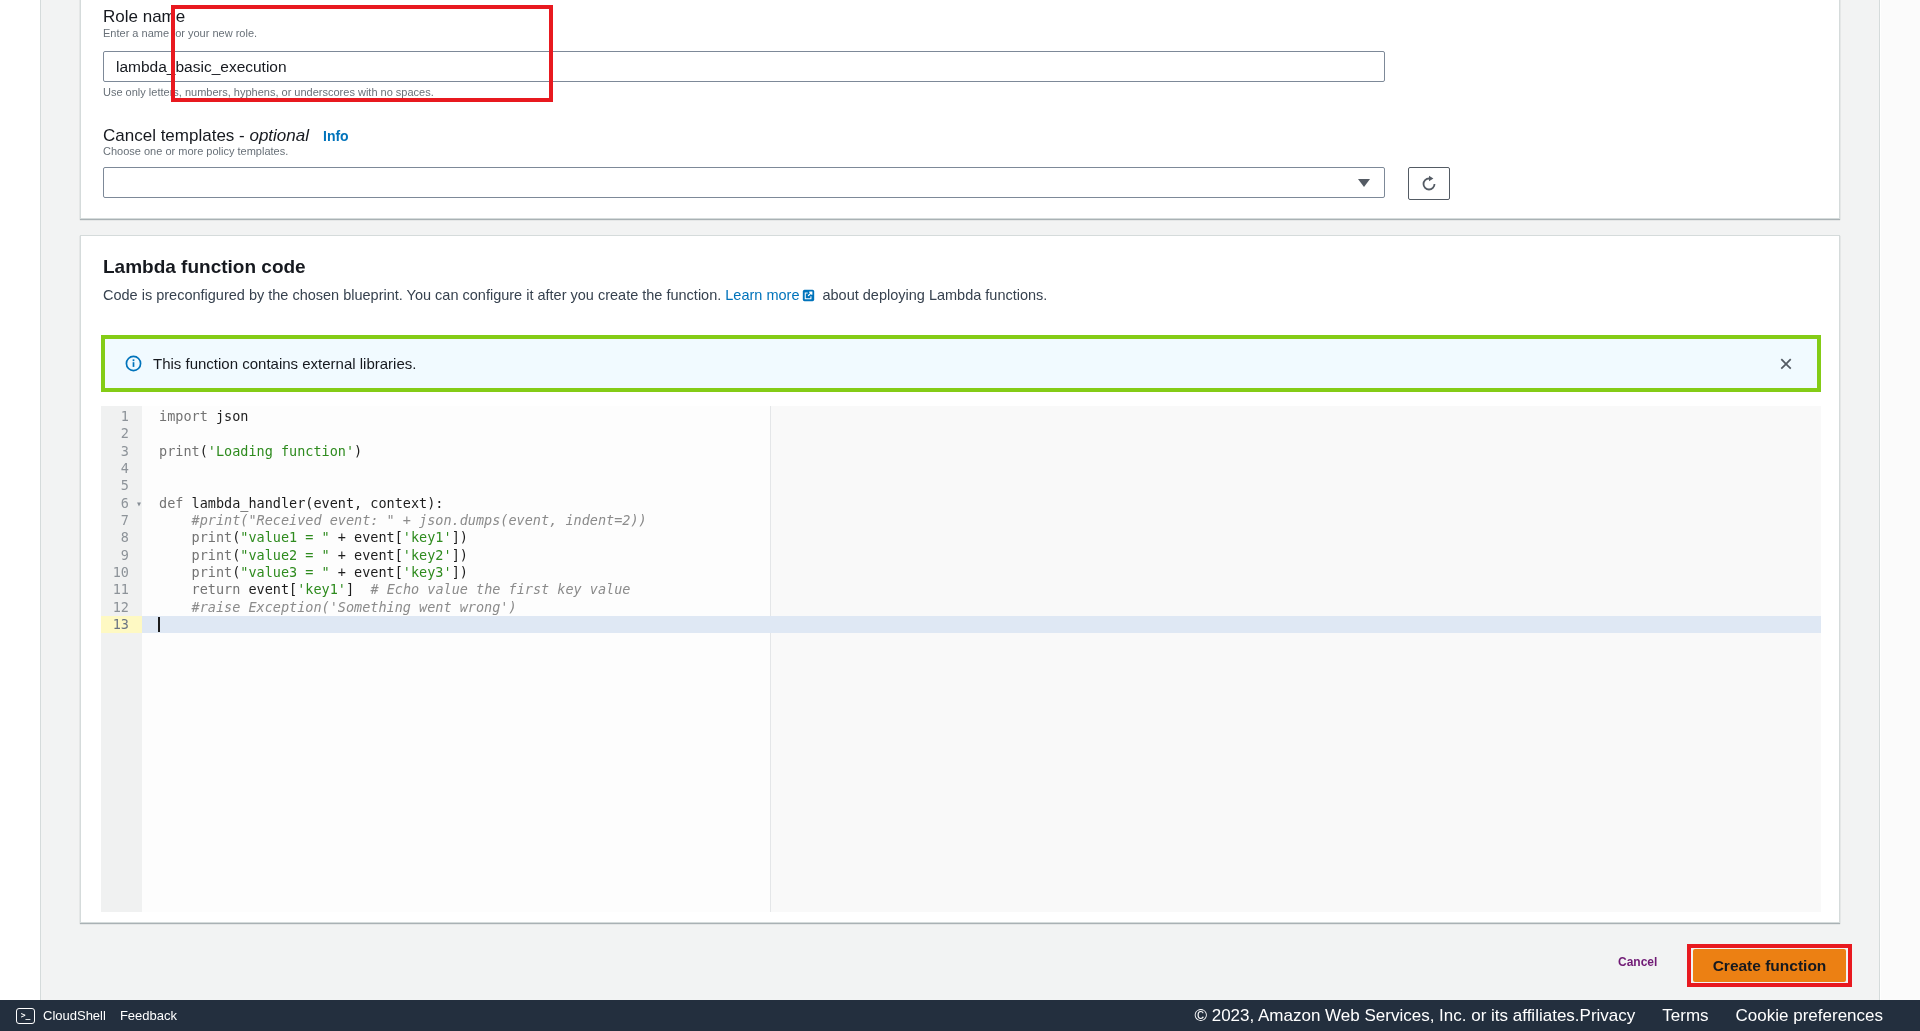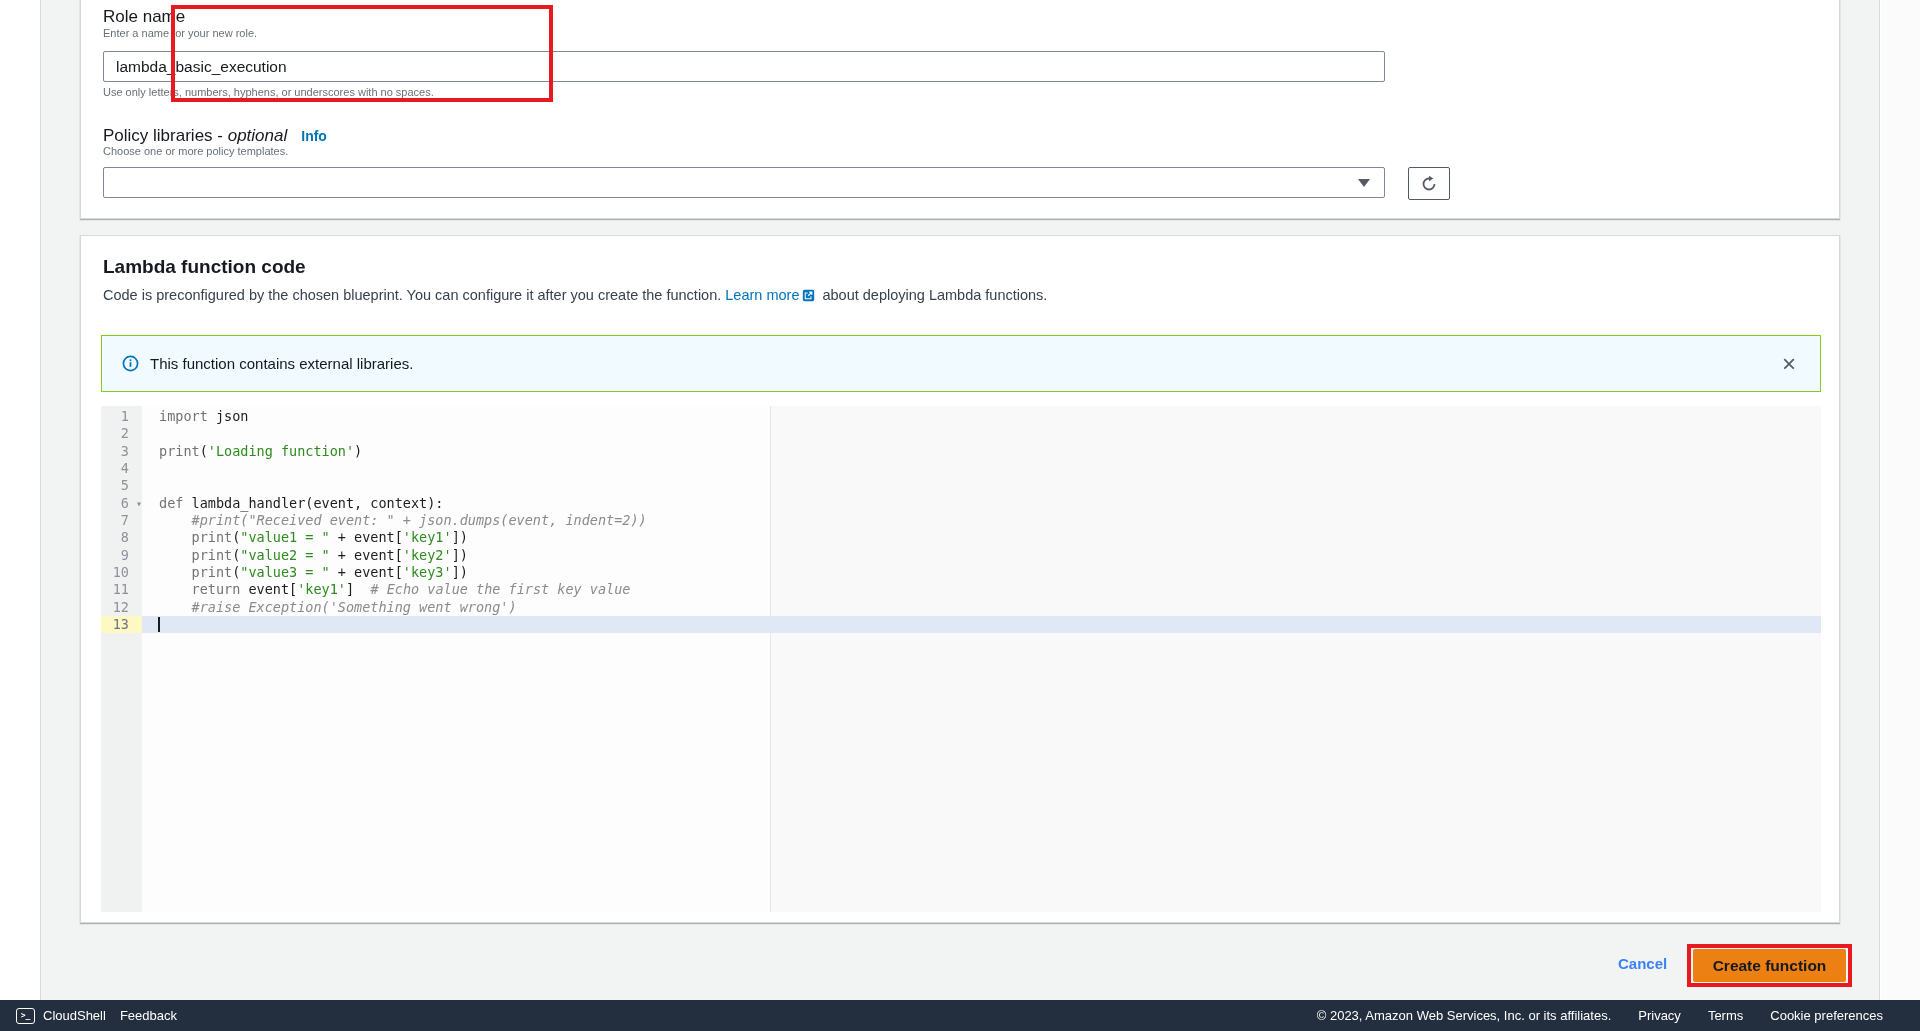--- a/index.html
+++ b/index.html
@@ -42,21 +42,21 @@
     border:1px solid #545b64;border-radius:2px;display:flex;align-items:center;justify-content:center;cursor:pointer;}
 
   
   #code-title{position:absolute;left:22px;top:20px;font-size:19px;font-weight:bold;color:#16191f;}
   #code-desc{position:absolute;left:22px;top:51px;font-size:14.5px;color:#37424f;}
   .blue-link{color:var(--link-blue);cursor:pointer;}
   .ext-ico{display:inline-block;vertical-align:-2px;margin:0 3px;}
 
   
   #banner{position:absolute;left:20px;top:99px;width:1720px;height:57px;background:#f1faff;
-    border:1px solid #84cc16;box-sizing:border-box;display:flex;align-items:center;padding-left:20px;}
+    border:4px solid #84cc16;box-sizing:border-box;display:flex;align-items:center;padding-left:20px;}
   #banner-text{font-size:15px;color:#16191f;margin-left:11px;}
   #banner-close{position:absolute;right:20px;top:50%;transform:translateY(-50%);font-size:24px;
     color:#545b64;cursor:pointer;line-height:1;font-weight:normal;padding:4px;}
 
   
   #editor{position:absolute;left:20px;top:170px;width:1720px;height:506px;display:flex;
     font-family:"DejaVu Sans Mono",monospace;font-size:13.5px;}
   #gutter{width:41px;background:#f0f1f1;color:#8d9399;flex:none;padding-top:2px;box-sizing:border-box;}
   .gut{height:17.35px;line-height:17.35px;text-align:right;padding-right:13px;position:relative;}
   .gut.act{background:#fef9c3;color:#6b7583;}
@@ -66,51 +66,51 @@
   .margin-shade{position:absolute;left:629px;top:0;bottom:0;right:0;background:rgba(0,0,0,0.015);}
   .cl{position:relative;height:17.35px;line-height:17.35px;padding-left:17px;white-space:pre;}
   .cl.act{background:#dfe8f4;}
   .cursor{position:absolute;left:16px;top:1px;width:2px;height:15px;background:#1b1b1b;}
   .tk-kw{color:#737373;}
   .tk-str{color:#2e8b1e;}
   .tk-cm{color:#8b8b8b;font-style:italic;}
   .tk-pl{color:#1d1d1d;}
 
   
-  #cancel-btn{position:absolute;left:1618px;top:955px;font-size:15px;font-weight:bold;color:#3b82f6;cursor:pointer;}
+  #cancel-btn{position:absolute;left:1618px;top:955px;font-size:12px;font-weight:bold;color:#701a75;cursor:pointer;}
   #create-btn{position:absolute;left:1693px;top:949px;width:153px;height:33px;background:var(--button-orange);
     border:none;border-radius:2px;font-size:15.5px;font-weight:bold;color:#16191f;cursor:pointer;
     font-family:"Liberation Sans",sans-serif;}
 
   
   #footer{position:absolute;left:0;top:1000px;width:1920px;height:31px;background:var(--footer-bg);
     display:flex;align-items:center;color:#ffffff;font-size:13px;}
   .cs-ico{width:17px;height:14px;border:1.5px solid #fff;border-radius:3px;margin-left:16px;
     display:flex;align-items:center;justify-content:center;font-family:"DejaVu Sans Mono",monospace;
     font-size:8px;font-weight:bold;color:#fff;letter-spacing:0;}
   #cloudshell-label{margin-left:8px;cursor:pointer;}
   #feedback-label{margin-left:14px;cursor:pointer;}
-  #footer-right{margin-left:auto;display:flex;align-items:flex-end;gap:27px;font-size:13px;padding-right:37px;}
+  #footer-right{margin-left:auto;display:flex;align-items:flex-end;font-size:17px;padding-right:37px;}
   .f-link{cursor:pointer;}
 </style>
 </head>
 <body>
 
 <div class="page-bg"></div>
 <div class="right-gutter"></div>
 
 <div class="card" id="card-form">
   <div class="fld-label" id="role-label">Role name</div>
   <div class="fld-desc" id="role-desc">Enter a name for your new role.</div>
   <input class="txt-input" id="role-input" value="lambda_basic_execution" style="">
   <div class="fld-desc" id="role-constraint">Use only letters, numbers, hyphens, or underscores with no spaces.</div>
   <div class="annot" id="annot-role"></div>
 
   <div class="fld-label" id="policy-label">
-    <span>Policy libraries - </span><span class="opt">optional</span><span class="info-link">Info</span>
+    <span>Cancel templates - </span><span class="opt">optional</span><span class="info-link">Info</span>
   </div>
   <div class="fld-desc" id="policy-desc">Choose one or more policy templates.</div>
   <div class="txt-input" id="policy-select">
     <span></span>
     <span class="caret"></span>
   </div>
   <div id="refresh-btn">
     <svg width="18" height="18" viewBox="0 0 18 18" fill="none" stroke="#545b64" stroke-width="1.8">
       <path d="M14.5 9 A 5.5 5.5 0 1 1 9 3.5"></path>
       <path d="M9 3.5 L 14.2 3.5" stroke-width="0"></path>

